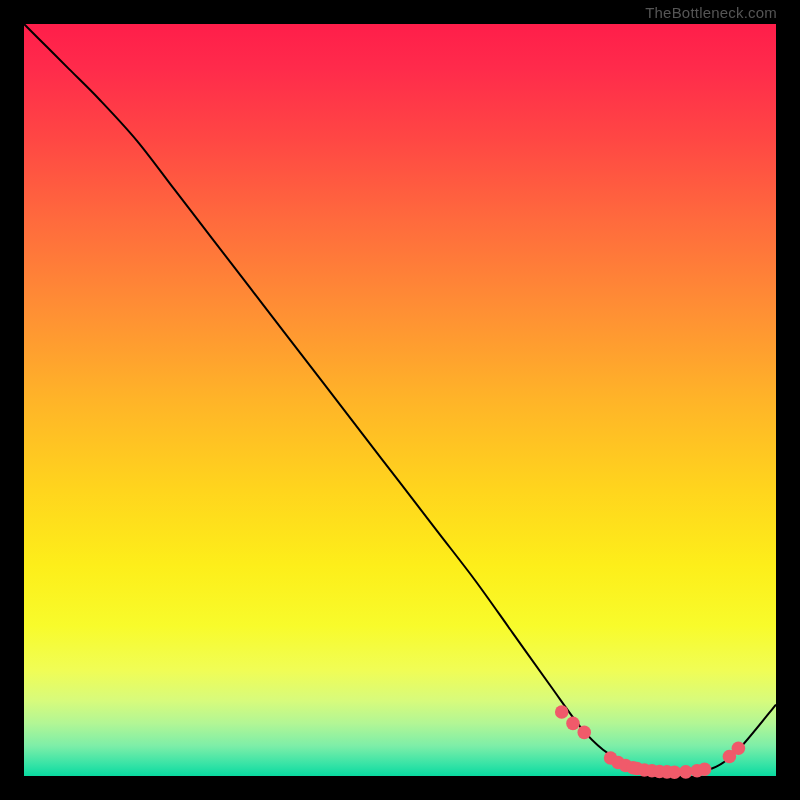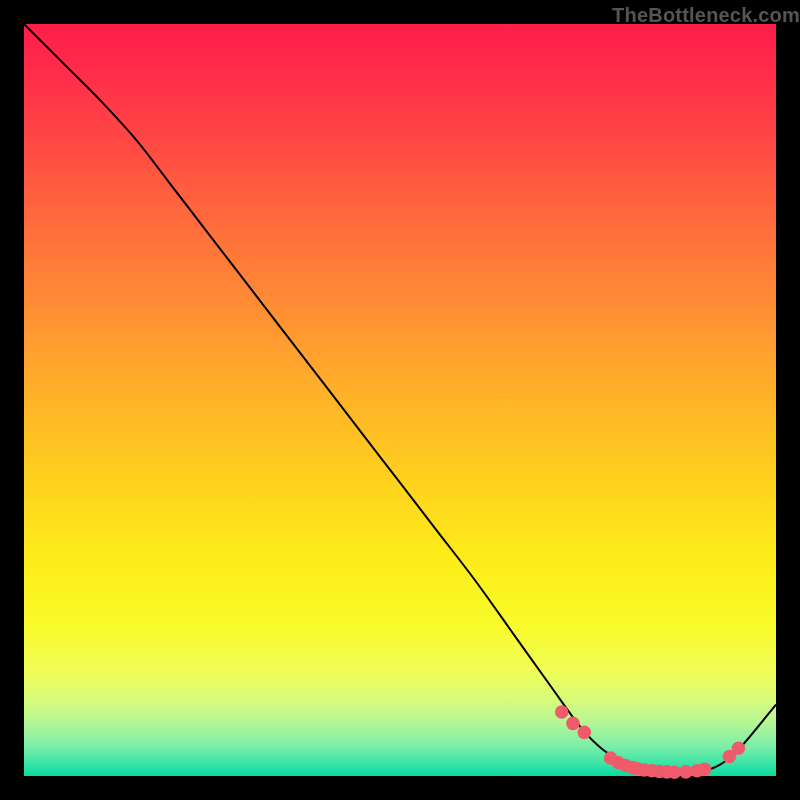--- a/index.html
+++ b/index.html
@@ -7,24 +7,24 @@
     width: 800px;
     height: 800px;
     background: #000;
     position: relative;
     font-family: Arial, sans-serif;
     overflow: hidden;
   }
   .watermark {
     position: absolute;
     top: 4px;
-    right: 0;
+    right: 23px;
     color: #555;
-    font-size: 20px;
-    font-weight: bold;
+    font-size: 15px;
+    font-weight: normal;
     z-index: 10;
     letter-spacing: 0.2px;
   }
   .plot-area {
     position: absolute;
     left: 24px;
     top: 24px;
     width: 752px;
     height: 752px;
   }

